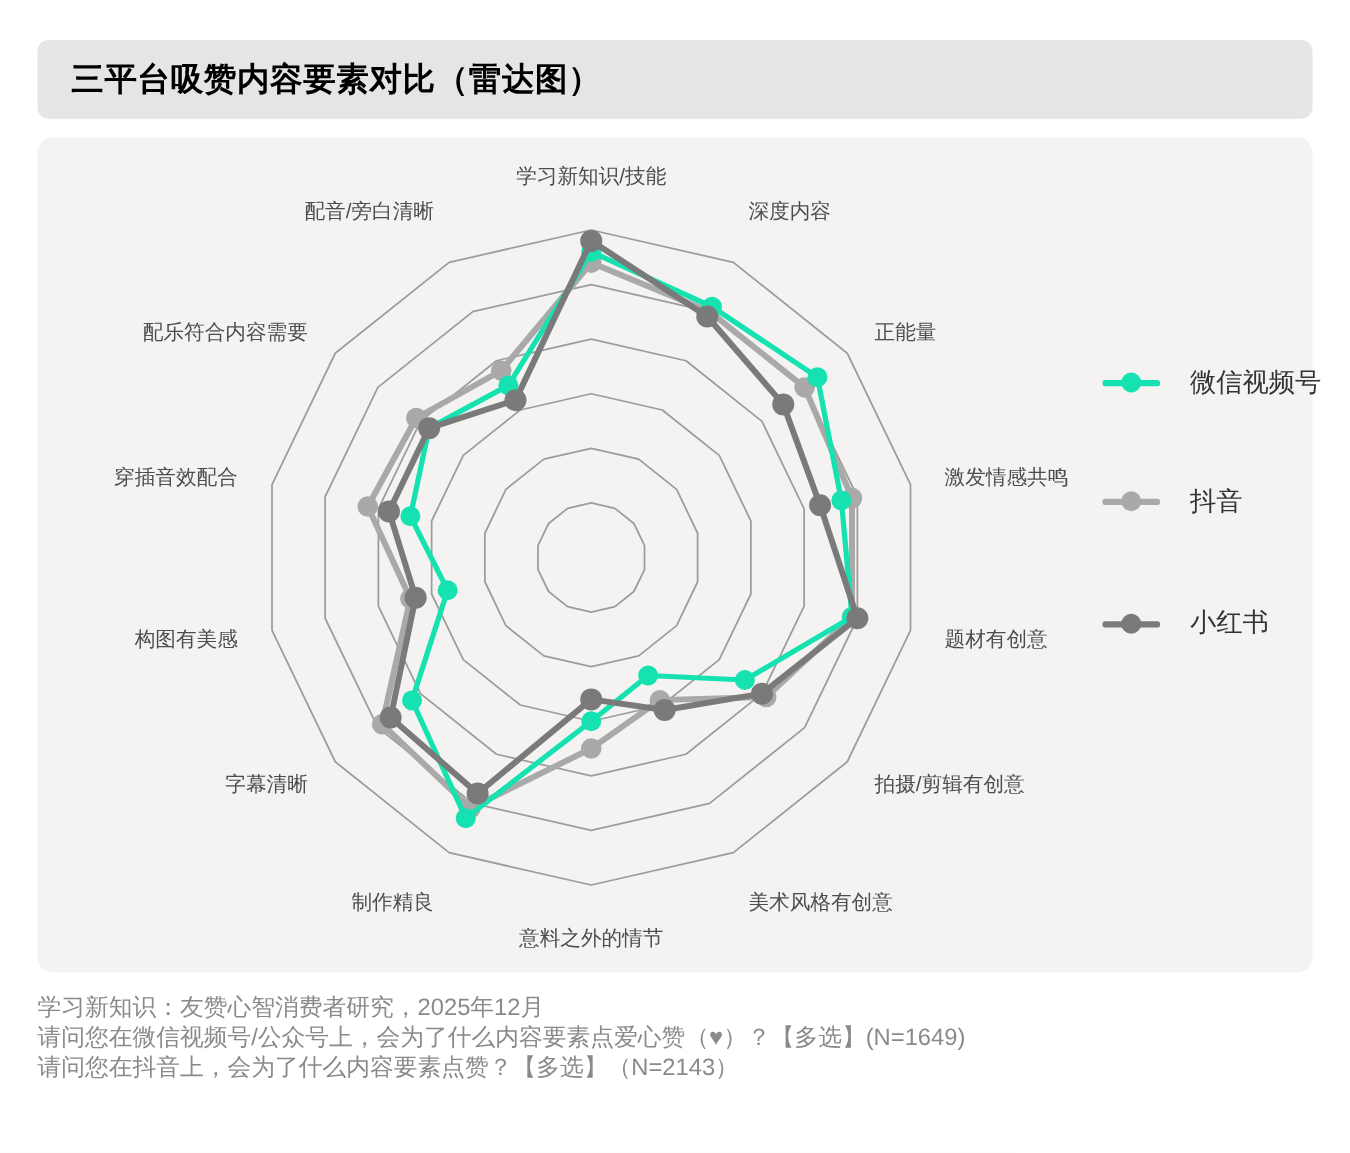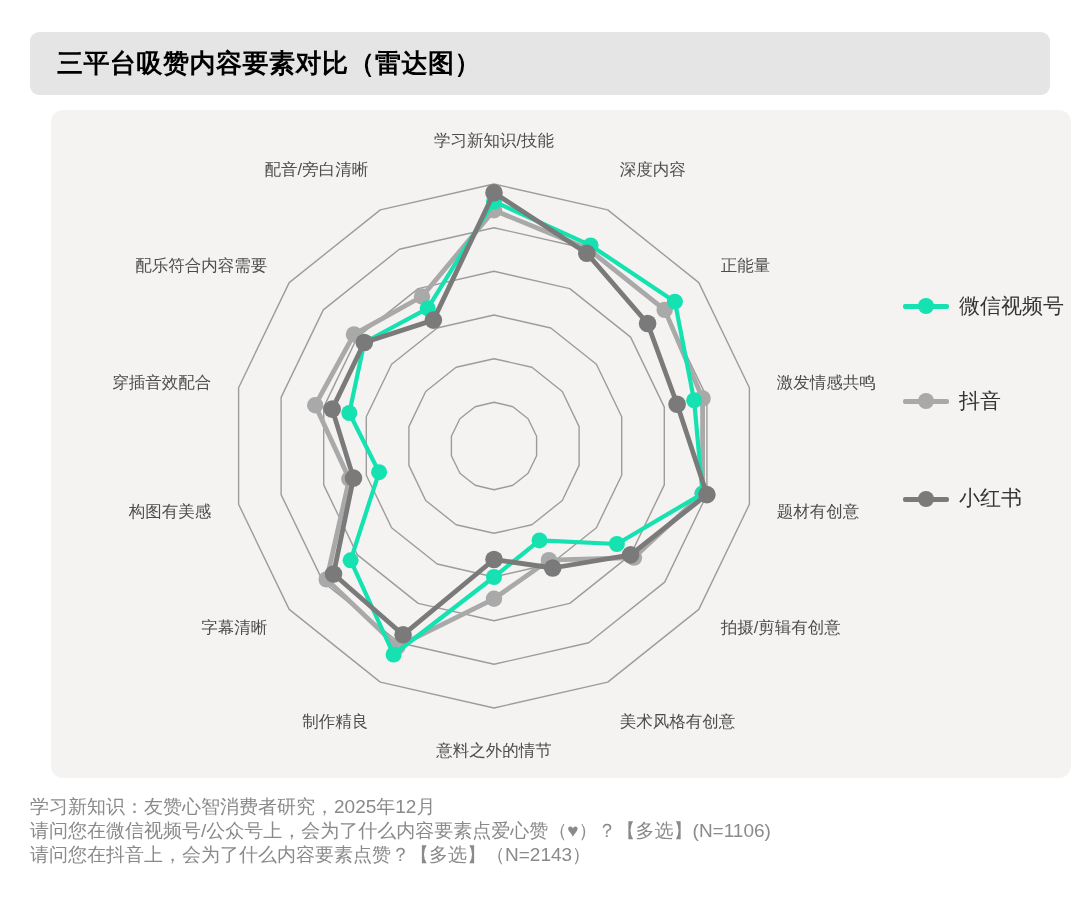--- a/index.html
+++ b/index.html
@@ -2,24 +2,24 @@
 <html><head>
 <meta charset="utf-8">
 <style>
   html,body{margin:0;padding:0;background:#ffffff;width:1080px;height:922px;
     font-family:"Liberation Sans","DejaVu Sans",sans-serif;}
   .stage{position:relative;width:1080px;height:922px;overflow:hidden;background:#fff;}
   .title-banner{position:absolute;left:30px;top:32px;width:1020px;height:63px;
     border-radius:9px;display:flex;align-items:center;padding-left:27px;box-sizing:border-box;}
   .title-banner h1{margin:0;font-size:26px;font-weight:bold;color:#000;letter-spacing:.5px;}
   .chart-card{position:absolute;left:30px;top:110px;width:1020px;height:668px;
-    background:#f4f3f1;border-radius:12px;margin-left:21px;}
+    background:#f4f3f1;border-radius:12px;}
   .radar-svg{position:absolute;left:0;top:0;}
   .legend{position:absolute;left:852px;top:0;width:168px;}
-  .legend-item{position:absolute;display:flex;align-items:center;gap:10px;height:26px;}
+  .legend-item{position:absolute;display:flex;align-items:center;gap:24px;height:26px;}
   .legend-marker{position:relative;width:46px;height:26px;flex:0 0 46px;}
   .legend-marker .line{position:absolute;left:0;top:11px;width:46px;height:5px;border-radius:2px;}
   .legend-marker .dot{position:absolute;left:15px;top:5px;width:16px;height:16px;border-radius:50%;}
   .legend-label{font-size:21px;color:#333;white-space:nowrap;}
   .footer{position:absolute;left:30px;top:795px;width:1010px;color:#8a8a8a;}
   .footer p{margin:0;font-size:19px;line-height:24px;}
 </style>
 </head>
 <body>
 
@@ -117,17 +117,17 @@
             <span class="line" style="background: rgb(122, 122, 122);"></span>
             <span class="dot" style="background: rgb(122, 122, 122);"></span>
           </span>
           <span class="legend-label">小红书</span>
         </div>
       </div>
   </div>
 
   <div class="footer" id="footer" style="color: rgb(138, 138, 138);">
       <p>学习新知识：友赞心智消费者研究，2025年12月</p>
-      <p>请问您在微信视频号/公众号上，会为了什么内容要素点爱心赞（♥）？【多选】(N=1106)</p>
+      <p>请问您在微信视频号/公众号上，会为了什么内容要素点爱心赞（♥）？【多选】(N=1649)</p>
       <p>请问您在抖音上，会为了什么内容要素点赞？【多选】（N=2143）</p>
     </div>
 
 </div>
 
 </body></html>

